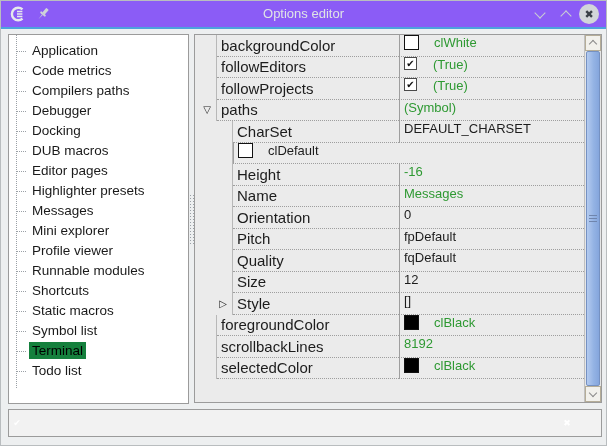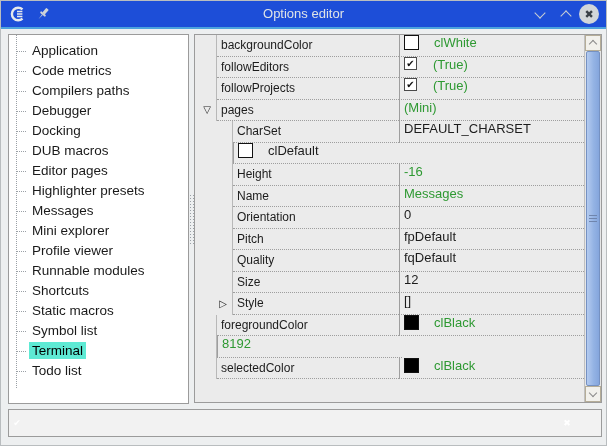--- a/index.html
+++ b/index.html
@@ -1,21 +1,21 @@
 <!DOCTYPE html>
 <html><head>
 <meta charset="utf-8">
 <style>
   html,body{margin:0;padding:0;}
   body{width:607px;height:446px;font-family:"Liberation Sans","DejaVu Sans",sans-serif;}
   .window{position:relative;width:607px;height:446px;background:#edeff0;overflow:hidden;
           border:1px solid #b9bdbf;box-sizing:border-box;}
 
   
-  .titlebar{position:absolute;left:0;top:0;width:100%;height:26px;background:#1d4ed8;}
+  .titlebar{position:absolute;left:0;top:0;width:100%;height:26px;background:#8b5cf6;}
   .accent-line{position:absolute;left:0;top:26px;width:100%;height:2px;background:#4da3dd;}
   .tb-title{position:absolute;left:0;top:0;width:100%;height:26px;line-height:26px;
             text-align:center;color:#dfe3e6;font-size:13px;}
   .app-icon{position:absolute;left:8px;top:4px;width:18px;height:18px;}
   .pin-icon{position:absolute;left:34px;top:5px;width:16px;height:16px;}
   .tb-btn{position:absolute;top:0;width:22px;height:26px;display:flex;align-items:center;justify-content:center;cursor:pointer;}
   .chev{width:7px;height:7px;border-right:1.7px solid #c9ced3;border-bottom:1.7px solid #c9ced3;}
   .chev.down{transform:rotate(45deg);margin-top:-3px;}
   .chev.up{transform:rotate(-135deg);margin-top:3px;}
   .close-btn{position:absolute;left:578px;top:3px;width:20px;height:20px;border-radius:50%;
@@ -23,36 +23,36 @@
              display:flex;align-items:center;justify-content:center;cursor:pointer;}
 
   
   .tree-panel{position:absolute;left:7px;top:33px;width:181px;height:370px;background:#ffffff;
               border:1px solid #9b9b9b;box-sizing:border-box;padding-top:6px;overflow:hidden;}
   .tree-rail{position:absolute;left:7px;top:0;height:353px;border-left:1px dotted #9aa0a6;}
   .titem{position:relative;height:20px;line-height:20px;padding-left:20px;font-size:13.5px;
          color:#1a1a1a;white-space:nowrap;cursor:pointer;}
   .titem::before{content:"";position:absolute;left:7px;top:10px;width:10px;border-top:1px dotted #9aa0a6;}
   .tlabel{padding:1px 3px;}
-  .tlabel.hl{background:#5eead4;color:#000;}
+  .tlabel.hl{background:#15803d;color:#000;}
 
   
   .splitter{position:absolute;left:188px;top:33px;width:5px;height:369px;cursor:col-resize;}
   .splitter-grip{position:absolute;left:0;top:160px;width:5px;height:52px;
       background-image:radial-gradient(#9aa0a6 26%,transparent 30%);background-size:3px 3px;}
 
   
   .grid-panel{position:absolute;left:193px;top:33px;width:408px;height:369px;background:#ebebeb;
               border:1px solid #9b9b9b;box-sizing:border-box;}
   .rows{position:absolute;left:0;top:0;width:389px;}
   .row{display:flex;height:21.5px;align-items:stretch;cursor:default;}
   .gutter{flex:none;border-right:1px solid #b8b8b8;display:flex;align-items:center;
           justify-content:flex-end;padding-right:5px;box-sizing:border-box;}
   .tri{font-size:10px;color:#222;line-height:1;}
-  .pname{flex:1;display:flex;align-items:center;padding-left:4px;font-size:12px;color:#1c1c1c;
+  .pname{flex:1;display:flex;align-items:center;padding-left:4px;font-size:15px;color:#1c1c1c;
          border-bottom:1px dotted #9e9e9e;white-space:nowrap;overflow:hidden;}
   .pvalue{flex:none;width:185px;display:flex;align-items:flex-start;padding-left:4px;font-size:13px;
           color:#1c1c1c;border-left:1px solid #9e9e9e;border-bottom:1px dotted #9e9e9e;
           box-sizing:border-box;white-space:nowrap;overflow:hidden;cursor:pointer;gap:10px;}
   .swatch{flex:none;width:13px;height:13px;border:1px solid #111;margin-right:5px;box-sizing:content-box;}
   .checkbox{flex:none;width:13px;height:13px;border:1.5px solid #4a4a4a;background:#fff;margin-right:6px;
             font-size:10px;line-height:12px;text-align:center;color:#111;box-sizing:border-box;}
   .vtext{}
   .vtext.green{color:#2e9932;}
 
@@ -236,24 +236,24 @@
 
       <span class="checkbox">✔</span>
       <span class="vtext green">(True)</span>
     </div>
   </div>
 
   <div class="row">
     <div class="gutter" style="flex: 0 0 auto; width: 22px;">
       <span class="tri">▽</span>
     </div>
-    <div class="pname">pages</div>
-    <div class="pvalue">
-
-      <span class="vtext green">(Mini)</span>
+    <div class="pname">paths</div>
+    <div class="pvalue">
+
+      <span class="vtext green">(Symbol)</span>
     </div>
   </div>
 
   <div class="row">
     <div class="gutter" style="flex: 0 0 auto; width: 38px;">
       <span class="tri"></span>
     </div>
     <div class="pname">CharSet</div>
     <div class="pvalue">
 
@@ -358,20 +358,21 @@
       <span class="swatch" style="background: rgb(0, 0, 0);"></span>
 
       <span class="vtext green">clBlack</span>
     </div>
   </div>
 
   <div class="row">
     <div class="gutter" style="flex: 0 0 auto; width: 22px;">
       <span class="tri"></span>
     </div>
+    <div class="pname">scrollbackLines</div>
     <div class="pvalue">
 
       <span class="vtext green">8192</span>
     </div>
   </div>
 
   <div class="row">
     <div class="gutter" style="flex: 0 0 auto; width: 22px;">
       <span class="tri"></span>
     </div>

